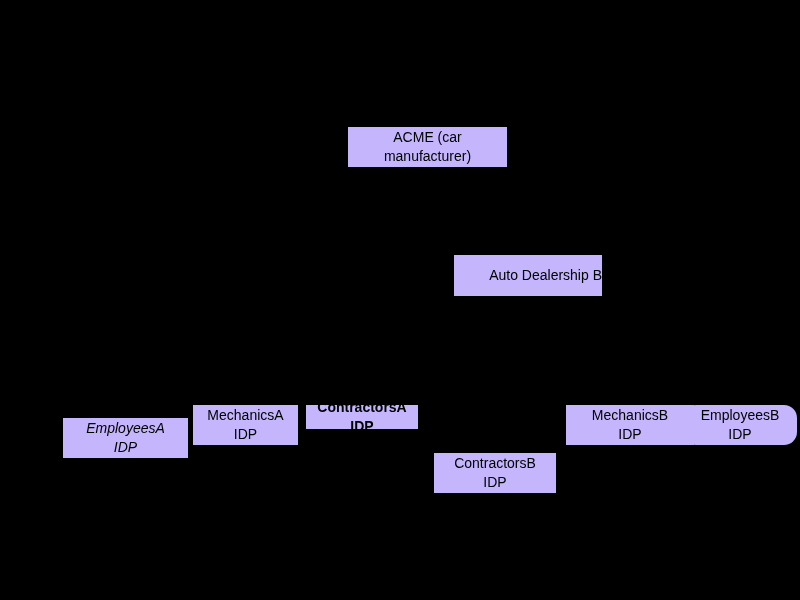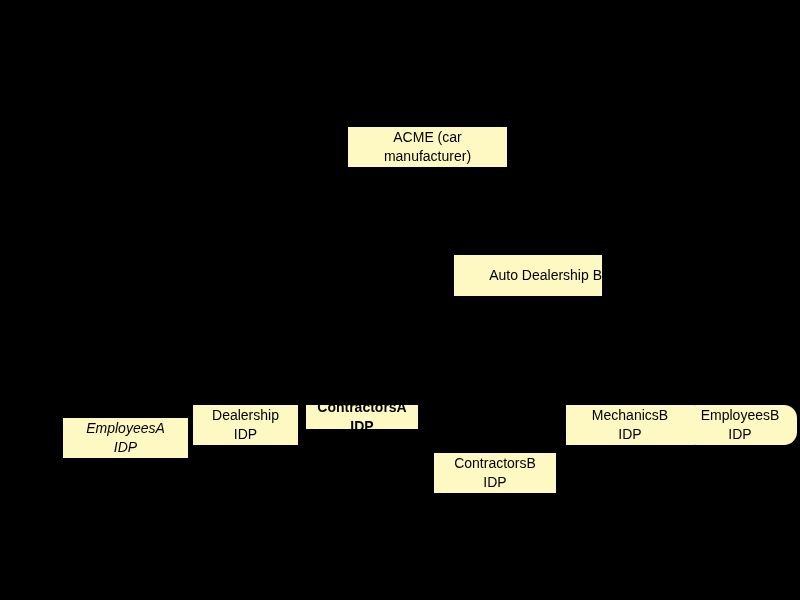--- a/index.html
+++ b/index.html
@@ -17,21 +17,21 @@
     position: relative;
     width: 800px;
     height: 600px;
     background: #000000;
   }
   .node {
     position: absolute;
     display: flex;
     align-items: center;
     justify-content: center;
-    background: #fef9c3;
+    background: #c4b5fd;
     box-sizing: border-box;
   }
   .node .label {
     font-size: 14px;
     line-height: 19px;
     color: #000000;
     text-align: center;
     white-space: pre-line;
   }
 </style>
@@ -49,21 +49,21 @@
   <div class="node" style="left:454px; top:255px; width:148px; height:41px;justify-content:flex-end;">
     <span class="label">Auto Dealership B</span>
   </div>
 
   <div class="node" style="left:63px; top:418px; width:125px; height:40px;font-style:italic;">
     <span class="label">EmployeesA
 IDP</span>
   </div>
 
   <div class="node" style="left:193px; top:405px; width:105px; height:40px;">
-    <span class="label">Dealership
+    <span class="label">MechanicsA
 IDP</span>
   </div>
 
   <div class="node" style="left:306px; top:405px; width:112px; height:24px;font-weight:bold;">
     <span class="label">ContractorsA
 IDP</span>
   </div>
 
   <div class="node" style="left:434px; top:405px; width:122px; height:40px;margin-top:48px;">
     <span class="label">ContractorsB

